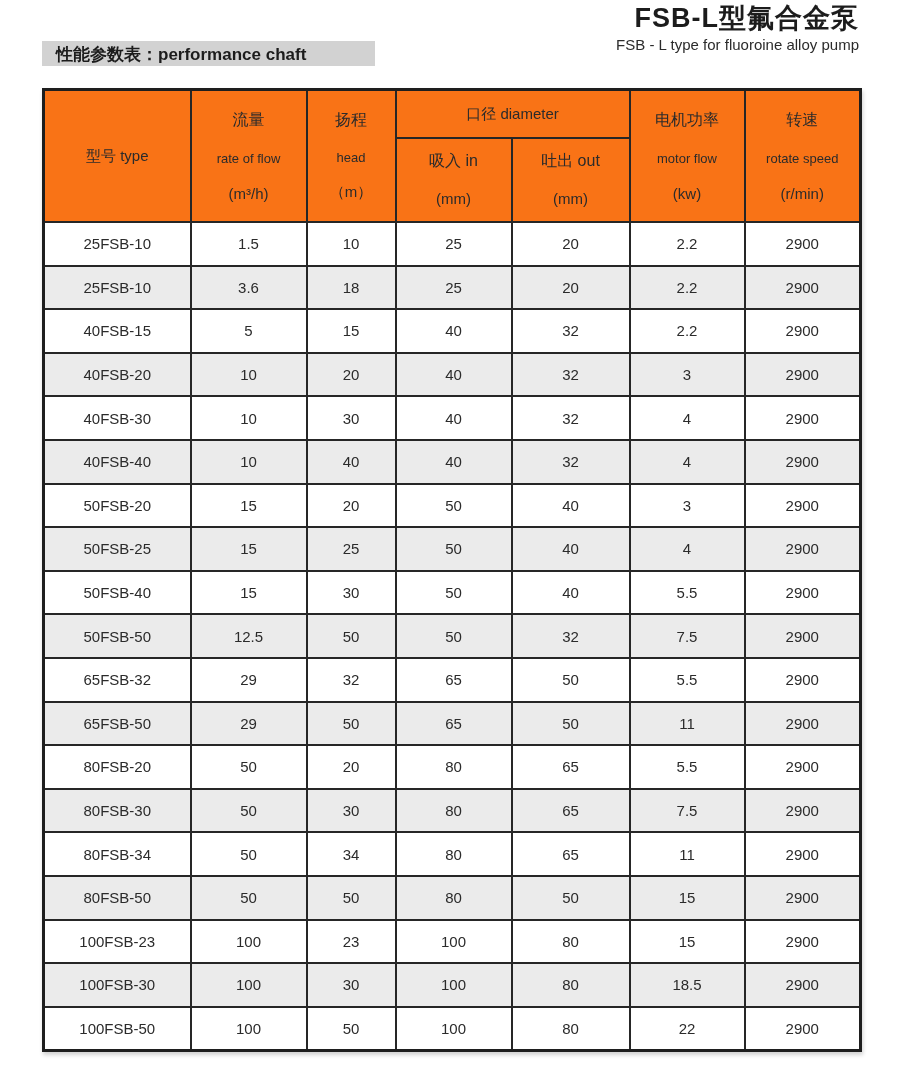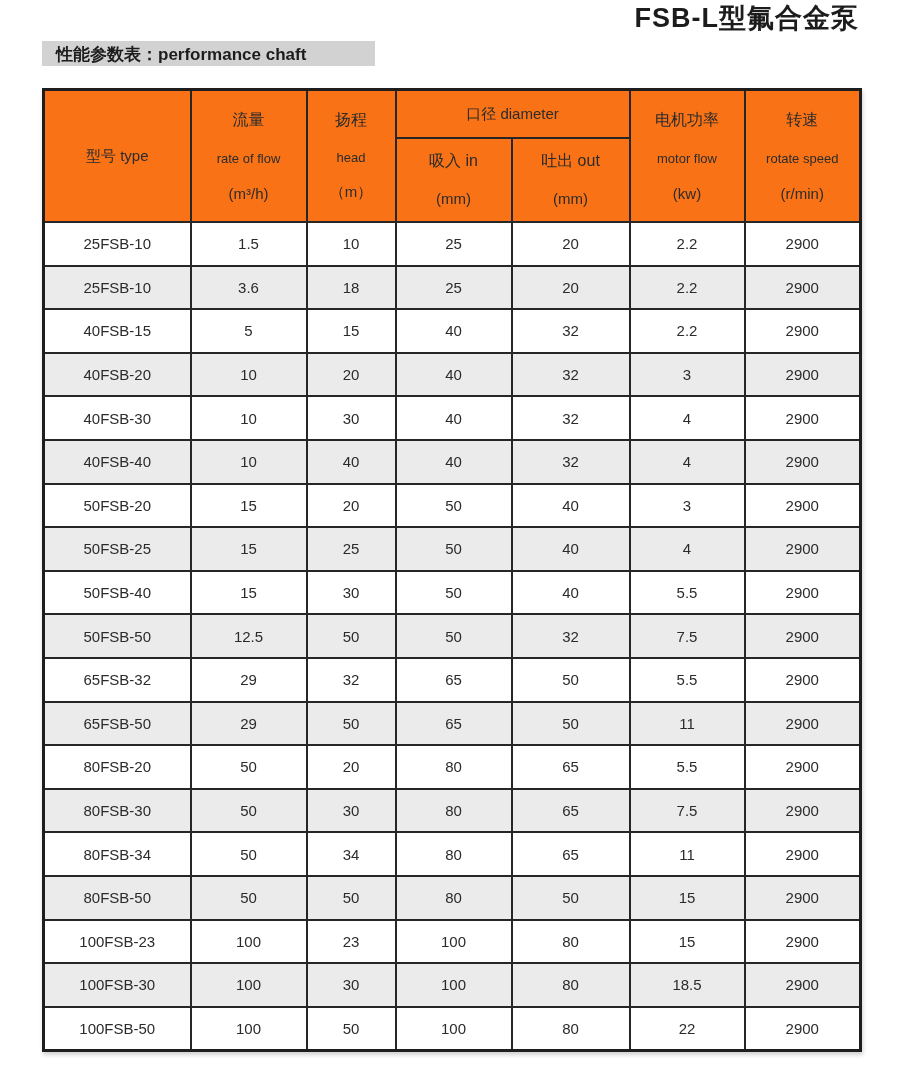--- a/index.html
+++ b/index.html
@@ -96,20 +96,21 @@
   tbody td { height: 41.6px; background: #ffffff; }
   tbody tr:nth-child(even) td { background: #ebebeb; }
 </style>
 </head>
 <body>
 
 <div class="page">
 
   <div class="title-block">
     <div class="title-cn">FSB-L型氟合金泵</div>
+    <div class="title-en">FSB - L type for fluoroine alloy pump</div>
   </div>
 
   <div class="section-bar">
     <span>性能参数表：performance chaft</span>
   </div>
 
   <table class="perf">
     <colgroup>
       <col style="width:147px">
       <col style="width:116px">

